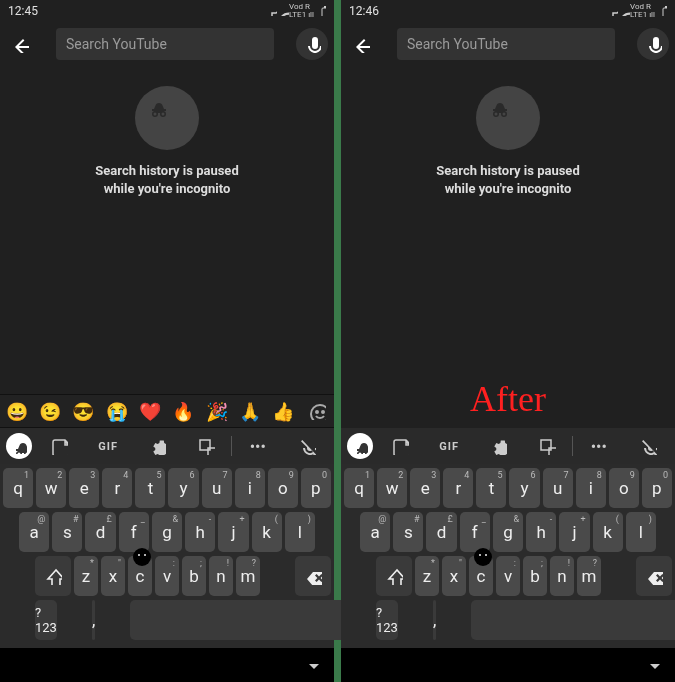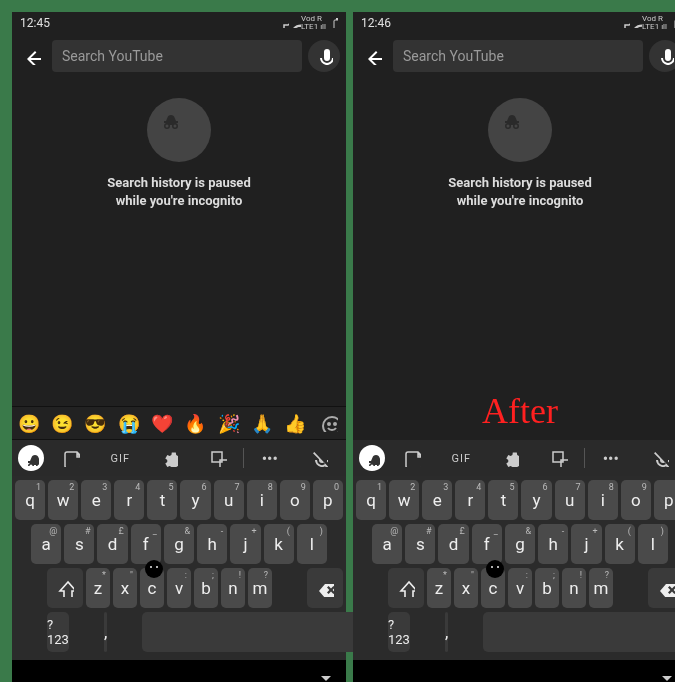--- a/index.html
+++ b/index.html
@@ -1,39 +1,39 @@
 <!DOCTYPE html>
 <html><head>
 <meta charset="utf-8">
 <style>
   * { box-sizing: border-box; margin: 0; padding: 0; font-family: Roboto, Arial, sans-serif; }
   body { background: #3a7a4a; width: 675px; height: 682px; overflow: hidden; }
-  .compare { display: flex; gap: 7px; padding: 12px; width: 675px; height: 682px; }
+  .compare { display: flex; gap: 7px; padding: 0; width: 675px; height: 682px; }
   .phone { width: 334px; height: 682px; background: #202020; display: flex; flex-direction: column; position: relative; }
   .statusbar { height: 22px; display: flex; align-items: center; justify-content: space-between; padding: 0 8px; color: #e0e0e0; font-size: 12px; }
   .status-icons { display: flex; align-items: center; font-size: 10px; color: #ccc; }
   .status-icons svg { width: 12px; height: 12px; fill: #ccc; }
-  .searchrow { height: 44px; display: flex; align-items: center; padding: 0 6px; gap: 6px; }
+  .searchrow { height: 44px; display: flex; align-items: center; padding: 0 6px; gap: 22px; }
   .back { width: 28px; height: 28px; display: flex; align-items: center; justify-content: center; color: #fff; }
   .searchbox { flex: 1; height: 32px; background: #333; border-radius: 4px; display: flex; align-items: center; padding: 0 10px; color: #9a9a9a; font-size: 14px; }
   .voice { width: 32px; height: 32px; background: #333; border-radius: 50%; display: flex; align-items: center; justify-content: center; }
   .voice svg, .back svg { width: 18px; height: 18px; fill: #fff; }
   .content { flex: 1; display: flex; flex-direction: column; align-items: center; color: #ccc; text-align: center; position: relative; }
   .incog-icon { margin-top: 20px; width: 64px; height: 64px; border-radius: 50%; background: #444; display: flex; align-items: center; justify-content: center; }
   .incog-icon svg { width: 40px; height: 40px; fill: #2a2a2a; }
   .msg { margin-top: 12px; font-size: 13px; line-height: 1.35; color: #ddd; font-weight: bold; }
   .label { color: #ff2020; font-family: Georgia, 'Times New Roman', serif; font-size: 36px; position: absolute; bottom: 8px; left: 0; right: 0; text-align: center; }
   .emoji-row { height: 34px; background: #222; display: flex; align-items: center; justify-content: space-between; padding: 0 6px; border-top: 1px solid #111; border-bottom: 1px solid #111; }
   .emoji-row .e { font-size: 18px; }
   .emoji-row .smile { width: 22px; height: 22px; display:flex; align-items:center; justify-content:center; }
   .emoji-row .smile svg { width:18px; height:18px; stroke:#aaa; fill:none; stroke-width:2; }
   .toolbar { height: 36px; background: #2a2a2a; display: flex; align-items: center; padding: 0 4px; gap: 2px; }
   .tb { flex: 1; display: flex; align-items: center; justify-content: center; color: #ccc; }
   .tb svg { width: 18px; height: 18px; fill: #ccc; }
-  .tb.gif { font-size: 11px; font-weight: normal; letter-spacing: 1px; }
+  .tb.gif { font-size: 11px; font-weight: bold; letter-spacing: 1px; }
   .tb.incog-chip { flex: 0 0 30px; }
   .incog-chip-inner { width: 26px; height: 26px; border-radius: 50%; background: #fff; display: flex; align-items: center; justify-content: center; }
   .incog-chip-inner svg { width: 16px; height: 16px; fill: #333; }
   .tb.sep { flex: 0 0 1px; height: 20px; background: #555; }
   .keyboard { background: #2b2b2b; padding: 4px 3px 4px 3px; }
   .krow { display: flex; gap: 3px; margin-bottom: 4px; }
   .key { background: #4a4a4a; border-radius: 5px; height: 40px; display: flex; align-items: center; justify-content: center; color: #eee; font-size: 17px; position: relative; flex: 1; }
   .key.fn { background: #3a3a3a; margin-left: 32px; }
   .key .sup { position: absolute; top: 2px; right: 4px; font-size: 9px; color: #bbb; }
   .key.shift svg, .key.del svg { width: 18px; height: 18px; fill: #eee; }

